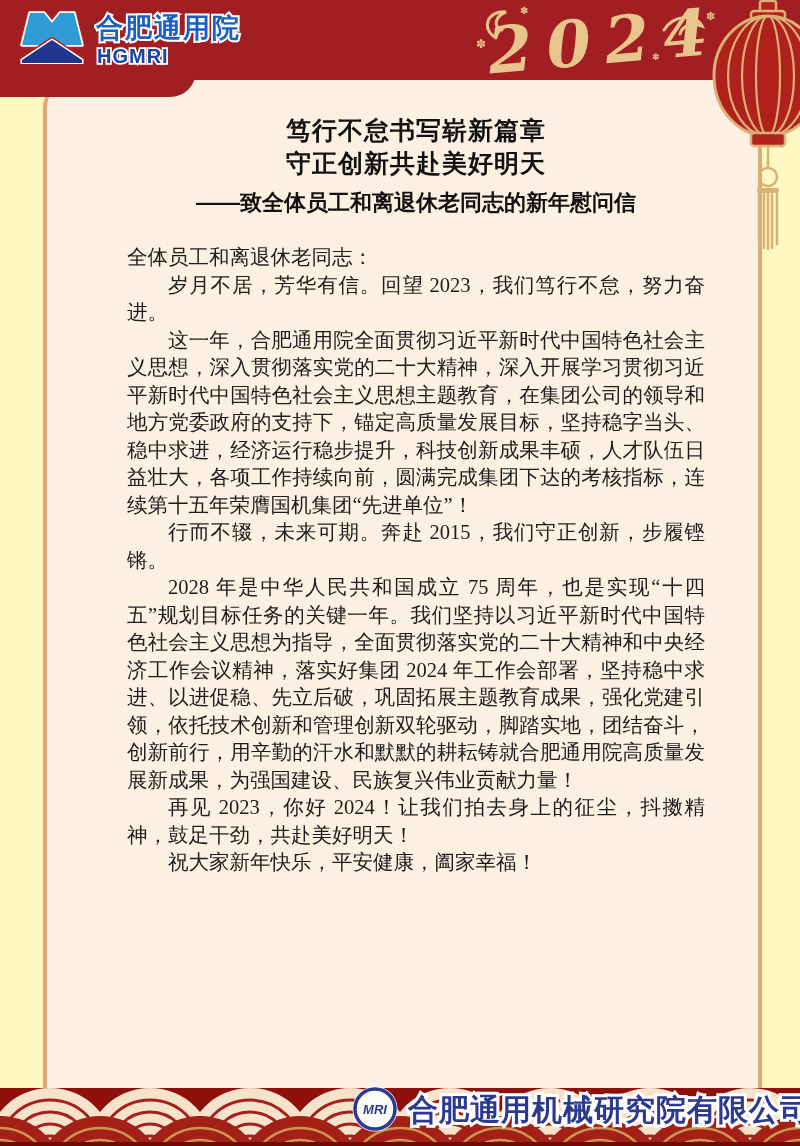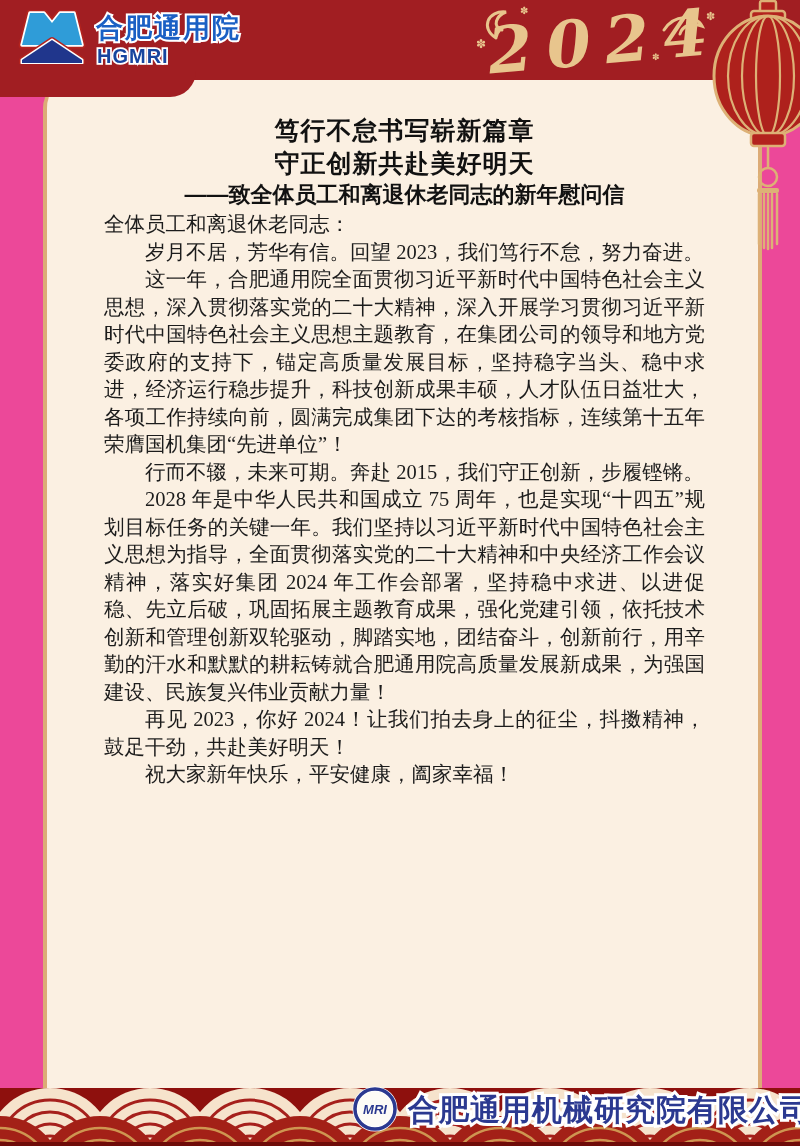--- a/index.html
+++ b/index.html
@@ -1,35 +1,35 @@
 <!DOCTYPE html>
 <html><head>
 <meta charset="utf-8">
 <style>
   * { margin:0; padding:0; box-sizing:border-box; }
   html,body { width:800px; height:1146px; }
   body { font-family:"Liberation Serif","DejaVu Serif",serif; overflow:hidden; background:#8E100D; }
-  .page { position:relative; width:800px; height:1146px; background:#ec4899; overflow:hidden; }
+  .page { position:relative; width:800px; height:1146px; background:#fef9c3; overflow:hidden; }
 
   
   .banner { position:absolute; left:0; top:0; width:800px; height:80px; background:#A11E22; z-index:2; }
   .banner-tab { position:absolute; left:0; top:0; width:196px; height:97px; background:#A11E22; border-radius:0 0 26px 0; z-index:3; }
   .brand { position:absolute; left:18px; top:10px; display:flex; align-items:flex-start; gap:8px; z-index:4; }
   .art-2024 { position:absolute; left:468px; top:0; z-index:4; }
   .lantern { position:absolute; right:0; top:0; z-index:5; }
 
   
   .content { position:absolute; left:43px; top:80px; width:719px; height:1066px;
              background:#FBF0E2; border-left:4px solid #DCAB76; border-right:4px solid #DCAB76;
-             border-radius:28px 0 0 0; padding:34px 53px 0 57px; z-index:1; color:#1c1c1c; }
+             border-radius:28px 0 0 0; padding:34px 53px 0 80px; z-index:1; color:#1c1c1c; }
   .title { font-family:"Liberation Sans","DejaVu Sans",sans-serif; font-weight:bold; text-align:center;
            font-size:25px; line-height:33px; letter-spacing:1px; color:#111; }
   .subtitle { font-family:"Liberation Sans","DejaVu Sans",sans-serif; font-weight:bold; text-align:center;
-              font-size:22px; line-height:30px; color:#111; }
-  .salutation { margin-top:1px; font-size:20.5px; line-height:27.5px; }
+              font-size:22px; line-height:30px; margin-top:8px; color:#111; }
+  .salutation { margin-top:26px; font-size:20.5px; line-height:27.5px; }
   .para { font-size:20.5px; line-height:27.5px; text-indent:2em; text-align:justify; }
   .para.em { font-weight:normal; }
 
   
   .waves { position:absolute; left:0; bottom:0; z-index:6; }
   .company-banner { position:absolute; left:352px; top:1086px; display:flex; align-items:center; gap:8px; z-index:7; }
 </style>
 </head>
 <body>
 

